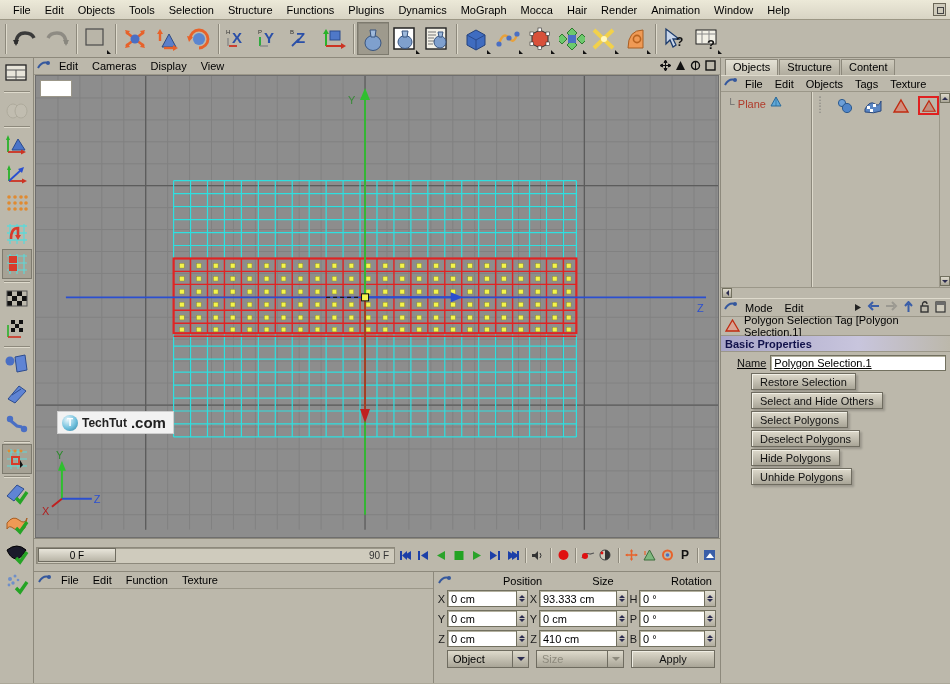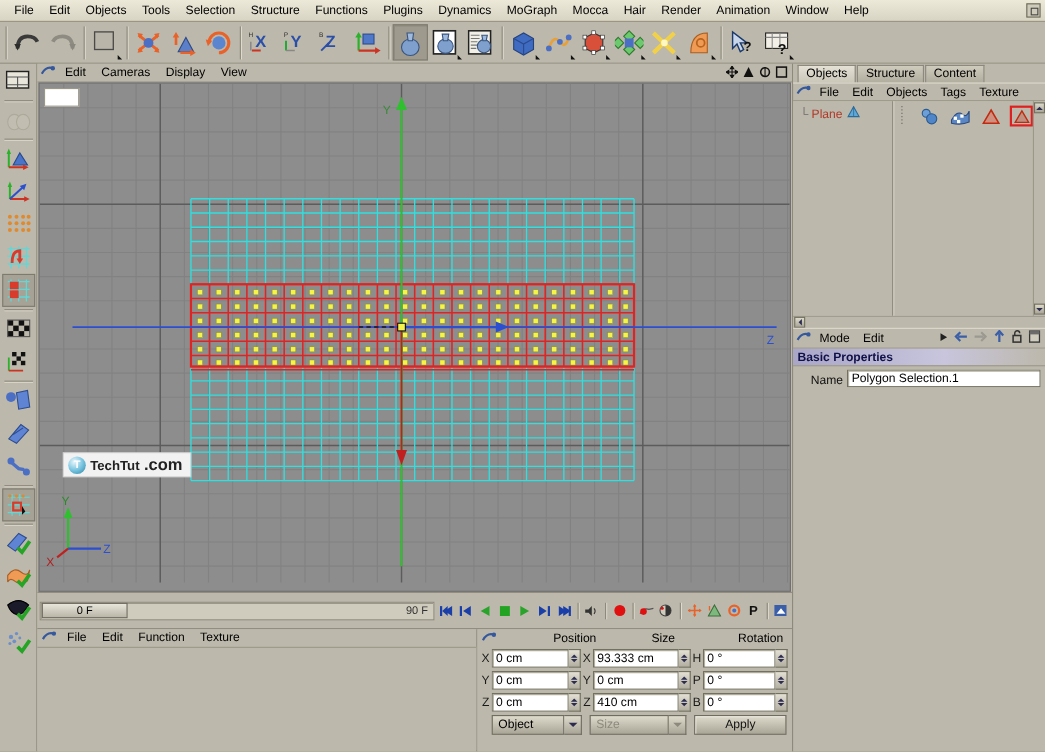--- a/index.html
+++ b/index.html
@@ -199,21 +199,21 @@
     border-top: 1px solid #dedacc; border-bottom: 1px solid #9b9789; }
   .am-toolbar .mi { padding: 1px 6px; font-size: 11px; }
   .am-title { height: 19px; display: flex; align-items: center; gap: 4px; padding-left: 4px;
     font-size: 11px; border-bottom: 1px solid #9b9789; }
   .am-section {
     height: 16px; background: linear-gradient(to right, #a9a6c8, #c8c5dd 60%, #bcb8ab);
     display: flex; align-items: center; padding-left: 4px;
     font-weight: bold; font-size: 11px; color: #11114a;
     border-bottom: 1px solid #9b9789;
   }
-  .am-row { display: flex; align-items: flex-end; padding: 3px 4px 0 4px; gap: 4px; }
+  .am-row { display: flex; align-items: center; padding: 3px 4px 0 4px; gap: 4px; text-decoration: underline; }
   .am-lbl { font-size: 11px; color: #111; }
   .am-btnrow { padding: 2px 4px 0 30px; }
   .ambtn {
     height: 17px; margin-bottom: 2px;
     background: linear-gradient(to bottom,#dedacc,#a9a597);
     border: 1px solid #6f6c60; box-shadow: inset 1px 1px 0 #f2f0e6, 2px 2px 2px rgba(0,0,0,.18);
     display: inline-flex; align-items: center; padding: 0 8px;
     font-size: 11px; color: #111;
   }
 </style>
@@ -1189,24 +1189,40 @@
                 <rect x="2" y="5" width="7" height="6" fill="none" stroke="#333" stroke-width="1.4"></rect>
                 <path d="M3.5 5 V3 A2 2 0 0 1 8 3" stroke="#333" stroke-width="1.3" fill="none"></path>
               </svg></span>
           <span><svg width="11" height="12" viewBox="0 0 11 12">
                 <rect x="1" y="1" width="9" height="10" fill="#cfcbbd" stroke="#333" stroke-width="1.2"></rect>
                 <rect x="1" y="1" width="9" height="3" fill="#6b6b6b"></rect>
               </svg></span>
         </span>
       </div>
 
+      <div class="am-title">
+        <span>
+          <svg width="15" height="13" viewBox="0 0 15 13">
+              <path d="M7.5 1 L14 12 H1 Z" fill="#d9a595" stroke="#c02a10" stroke-width="1.3"></path>
+            </svg>
+        </span>
+        <span>Polygon Selection Tag [Polygon Selection.1]</span>
+      </div>
 
       <div class="am-section">Basic Properties</div>
 
       <div class="am-row">
         <span class="am-lbl" style="margin-left:12px;">Name</span>
         <div class="numfield" style="flex:1;height:16px;">Polygon Selection.1</div>
       </div>
 
+      <div class="am-btnrow">
+        <div class="ambtn">Restore Selection</div><br>
+        <div class="ambtn">Select and Hide Others</div><br>
+        <div class="ambtn">Select Polygons</div><br>
+        <div class="ambtn">Deselect Polygons</div><br>
+        <div class="ambtn">Hide Polygons</div><br>
+        <div class="ambtn">Unhide Polygons</div>
+      </div>
     </div>
   </div>
 
 </div>
 
 </body></html>

